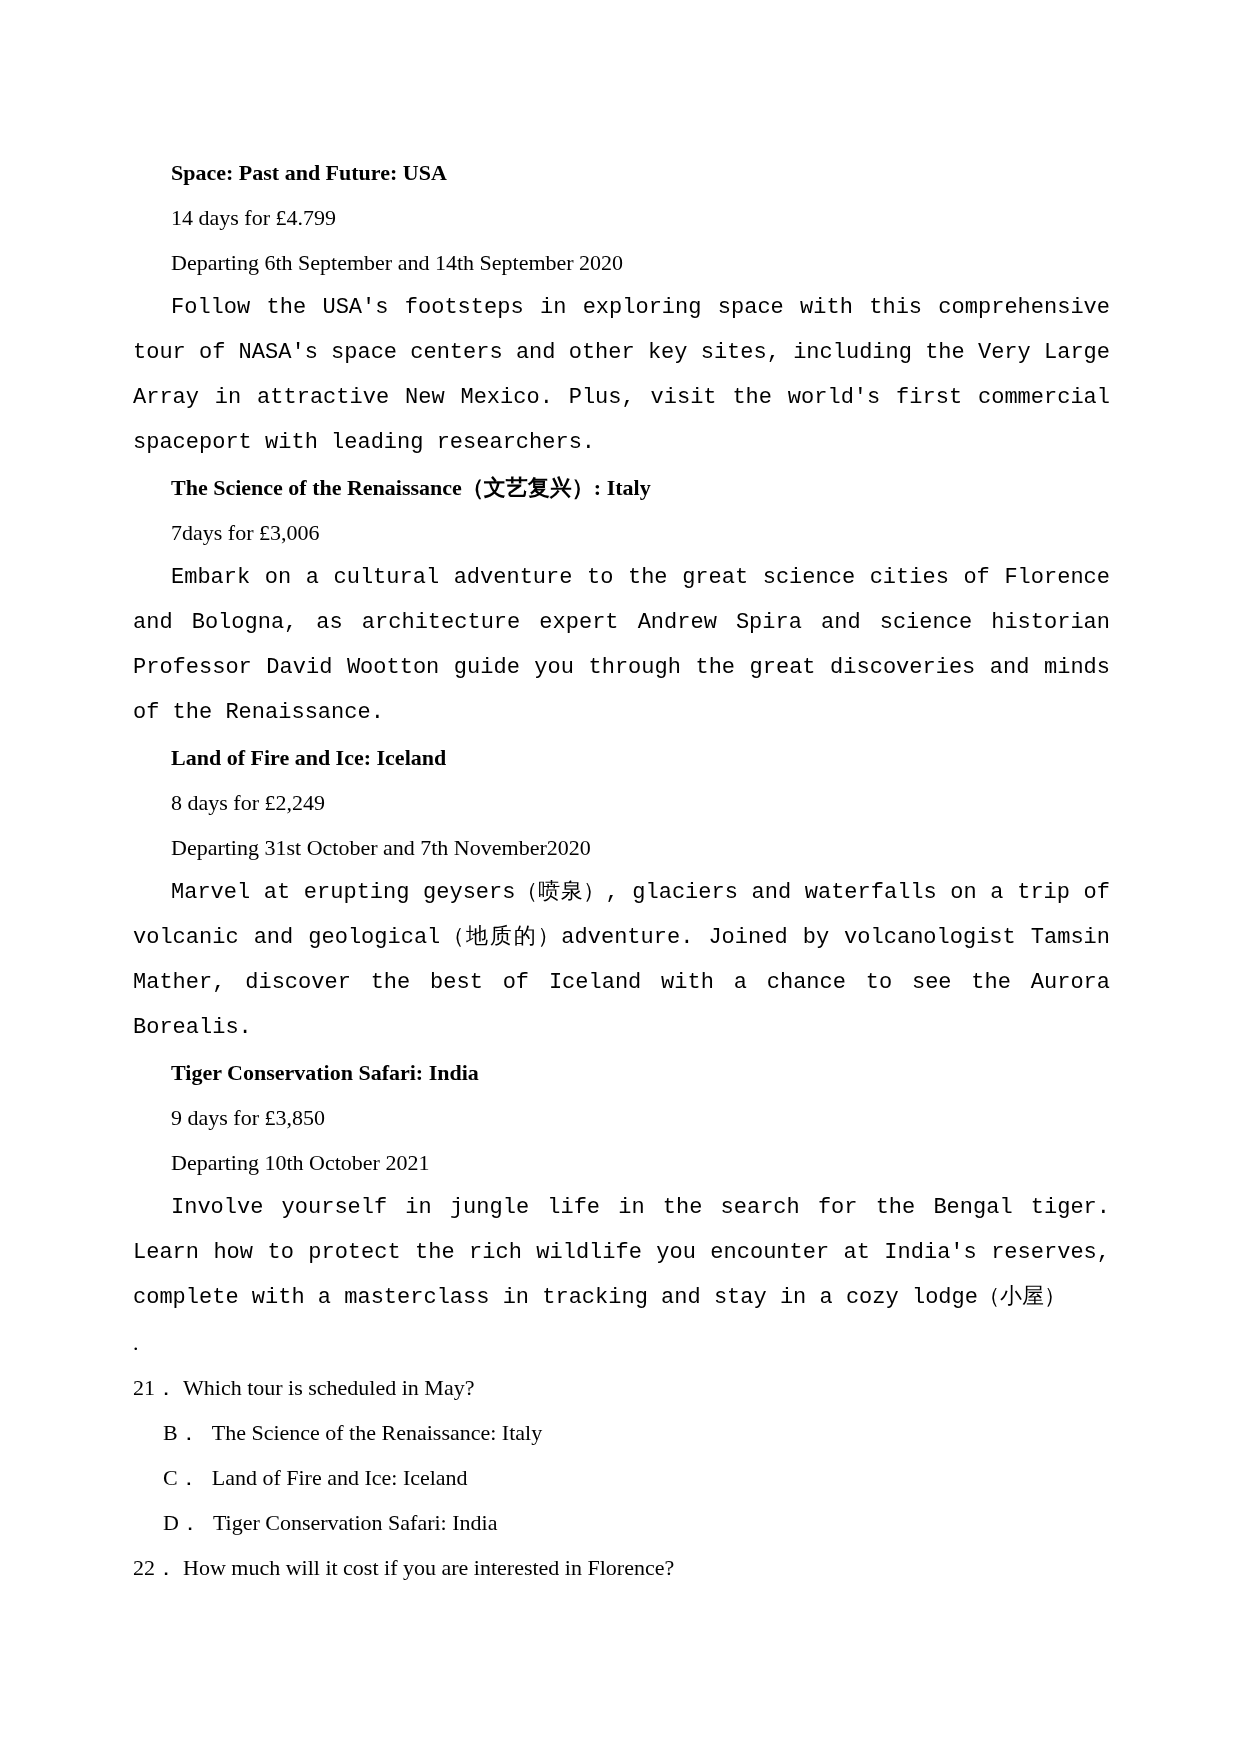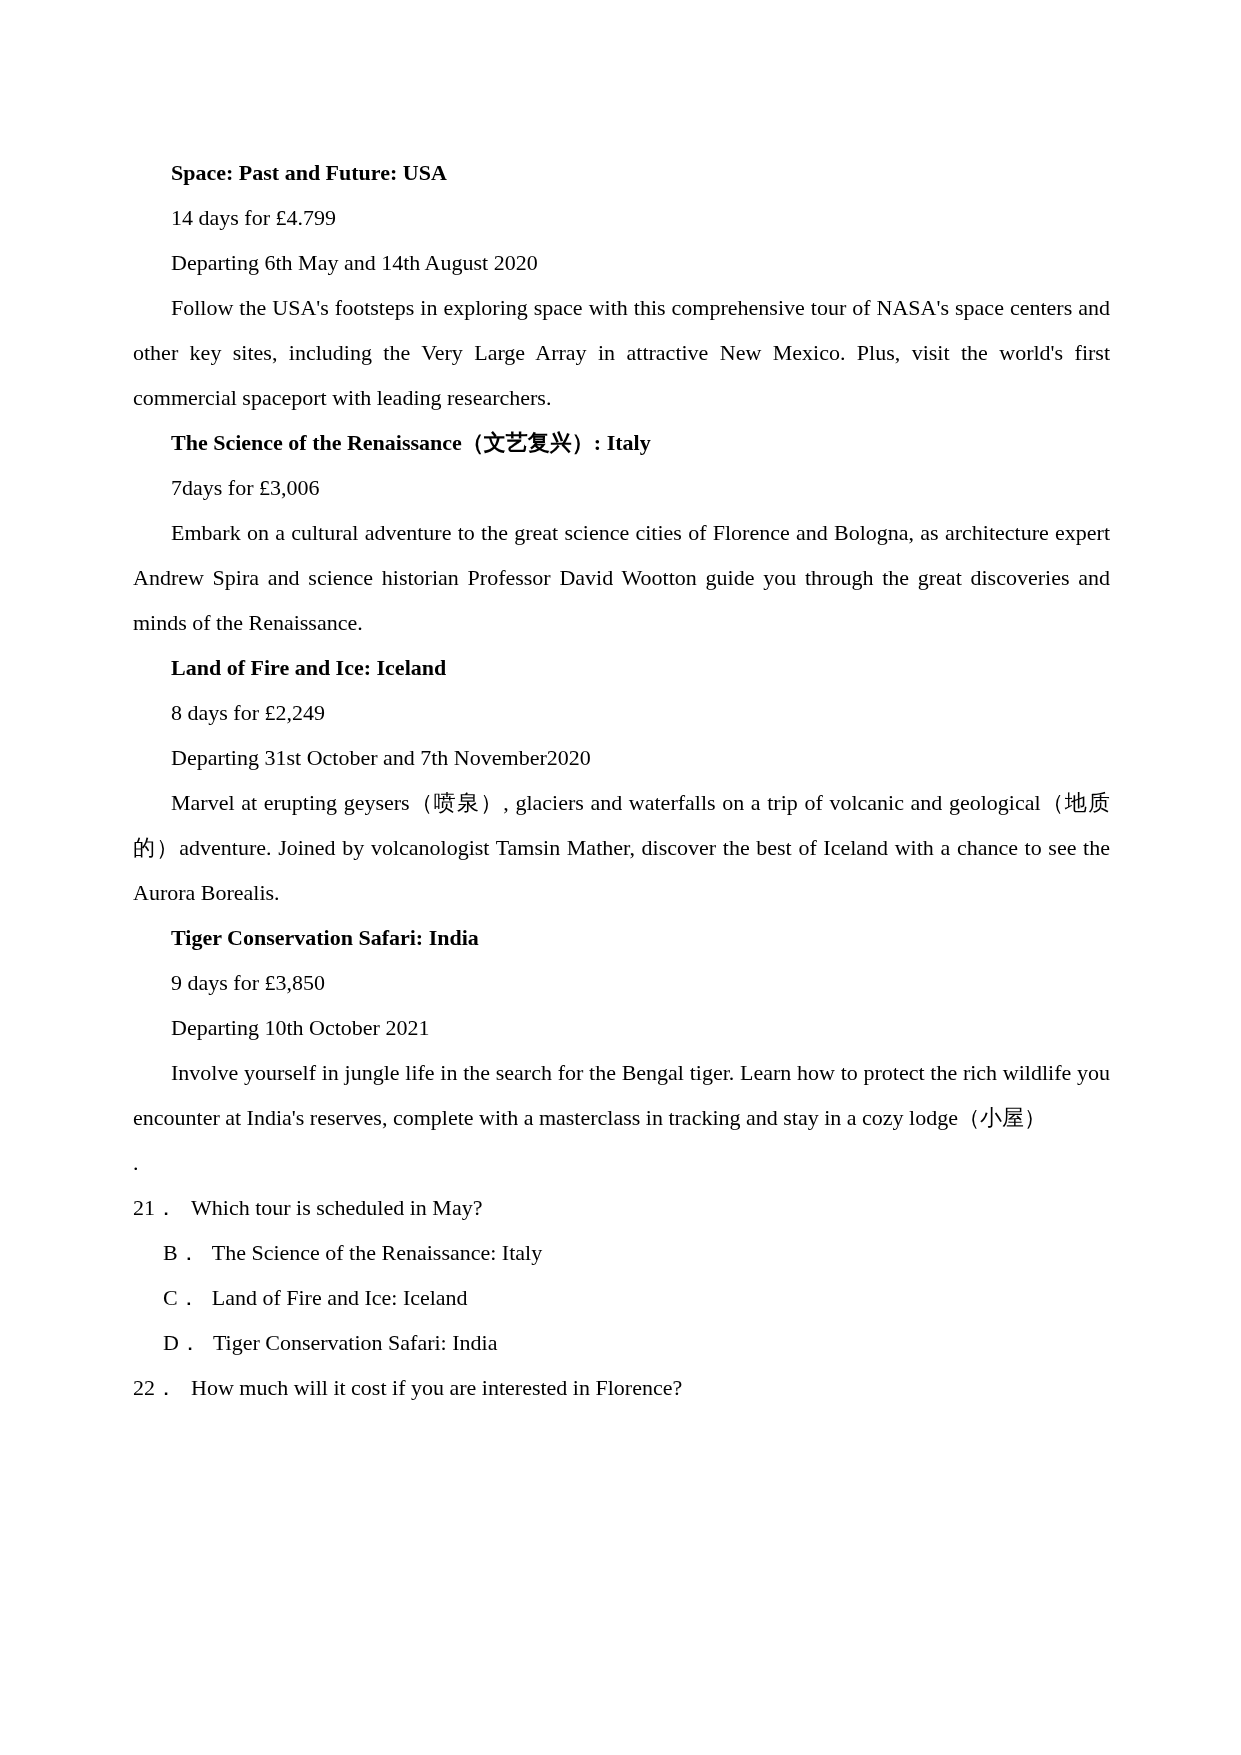--- a/index.html
+++ b/index.html
@@ -29,46 +29,47 @@
   .tour-title {
     font-weight: bold;
     text-indent: 38px;
   }
   .tour-line {
     text-indent: 38px;
   }
   .tour-desc {
     text-indent: 38px;
     text-align: justify;
+    font-family: Liberation Mono, monospace;
   }
   .period-line {
     text-indent: 0;
   }
   .question-line {
     text-indent: 0;
   }
   .q-num {
-    margin-right: 14px;
+    margin-right: 6px;
   }
   .option-line {
     padding-left: 30px;
   }
   .opt-letter {
     margin-right: 12px;
   }
 </style>
 </head>
 <body>
 
 <div class="page">
 
   <section>
     <p class="tour-title">Space: Past and Future: USA</p>
     <p class="tour-line">14 days for £4.799</p>
-    <p class="tour-line">Departing 6th May and 14th August 2020</p>
+    <p class="tour-line">Departing 6th September and 14th September 2020</p>
     <p class="tour-desc">Follow the USA's footsteps in exploring space with this comprehensive tour of NASA's space centers and other key sites, including the Very Large Array in attractive New Mexico. Plus, visit the world's first commercial spaceport with leading researchers.</p>
   </section>
 
   <section>
     <p class="tour-title">The Science of the Renaissance（文艺复兴）: Italy</p>
     <p class="tour-line">7days for £3,006</p>
     <p class="tour-desc">Embark on a cultural adventure to the great science cities of Florence and Bologna, as architecture expert Andrew Spira and science historian Professor David Wootton guide you through the great discoveries and minds of the Renaissance.</p>
   </section>
 
   <section>

